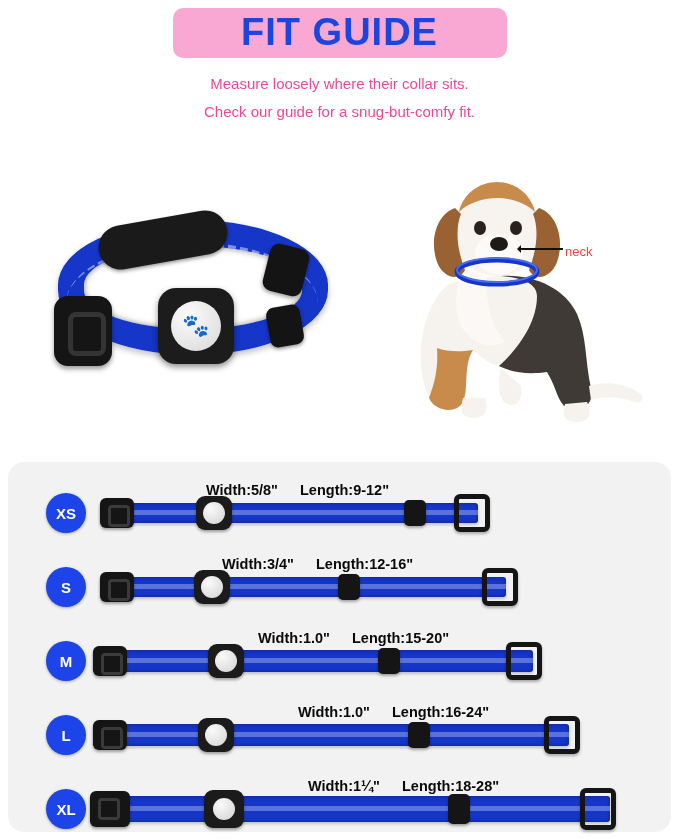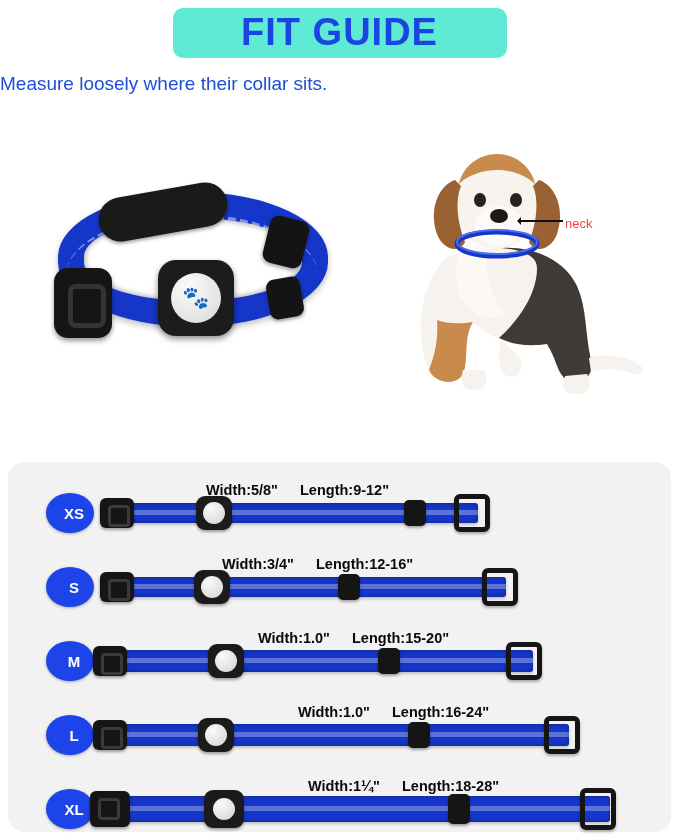--- a/index.html
+++ b/index.html
@@ -8,38 +8,39 @@
     background:#ffffff;
     font-family:"Liberation Sans", sans-serif;
     color:#111;
     overflow:hidden;
     position:relative;
   }
   
   .title-bar{
     width:334px;
     margin:8px auto 12px auto;
-    background:#5eead4;
+    background:#f9a8d4;
     border-radius:10px;
     text-align:center;
     padding:4px 0 6px 0;
   }
   .title-bar .title{
     font-size:38px;
     font-weight:bold;
     color:#1b45e0;
     letter-spacing:1px;
     line-height:40px;
     font-family:"Liberation Sans", sans-serif;
   }
   .subtitle{
+    text-align:center;
     margin-top:10px;
-    font-size:19px;
+    font-size:15px;
     line-height:28px;
-    color:#1d4ed8;
+    color:#ec4899;
     font-weight:500;
   }
   
   .hero{
     position:relative;
     height:300px;
     margin-top:6px;
   }
   
   .collar-photo{
@@ -155,21 +156,20 @@
   }
   .badge{
     position:absolute;
     left:38px;top:50%;
     transform:translateY(-50%);
     width:40px;height:40px;border-radius:50%;
     background:#1c44e8;
     color:#fff;font-size:15px;font-weight:bold;
     display:flex;align-items:center;justify-content:center;
     box-shadow:0 1px 3px rgba(0,0,0,.3);
-    padding-left:8px;
   }
   .specs{
     position:absolute;
     top:6px;
     font-size:14.5px;
     font-weight:bold;
     color:#0a0a0a;
     white-space:nowrap;
   }
   .specs .gap{display:inline-block;width:22px;}
@@ -220,20 +220,21 @@
 </style>
 </head>
 <body>
 
 <div class="title-bar">
   <div class="title">FIT GUIDE</div>
 </div>
 
 <div class="subtitle">
   <div>Measure loosely where their collar sits.</div>
+  <div>Check our guide for a snug-but-comfy fit.</div>
 </div>
 
 <div class="hero">
 
   <div class="collar-photo">
     <div class="collar-ring"></div>
     <div class="collar-pad"></div>
     <div class="buckle-left"></div>
     <div class="slider-right"></div>
     <div class="slider-right2"></div>

